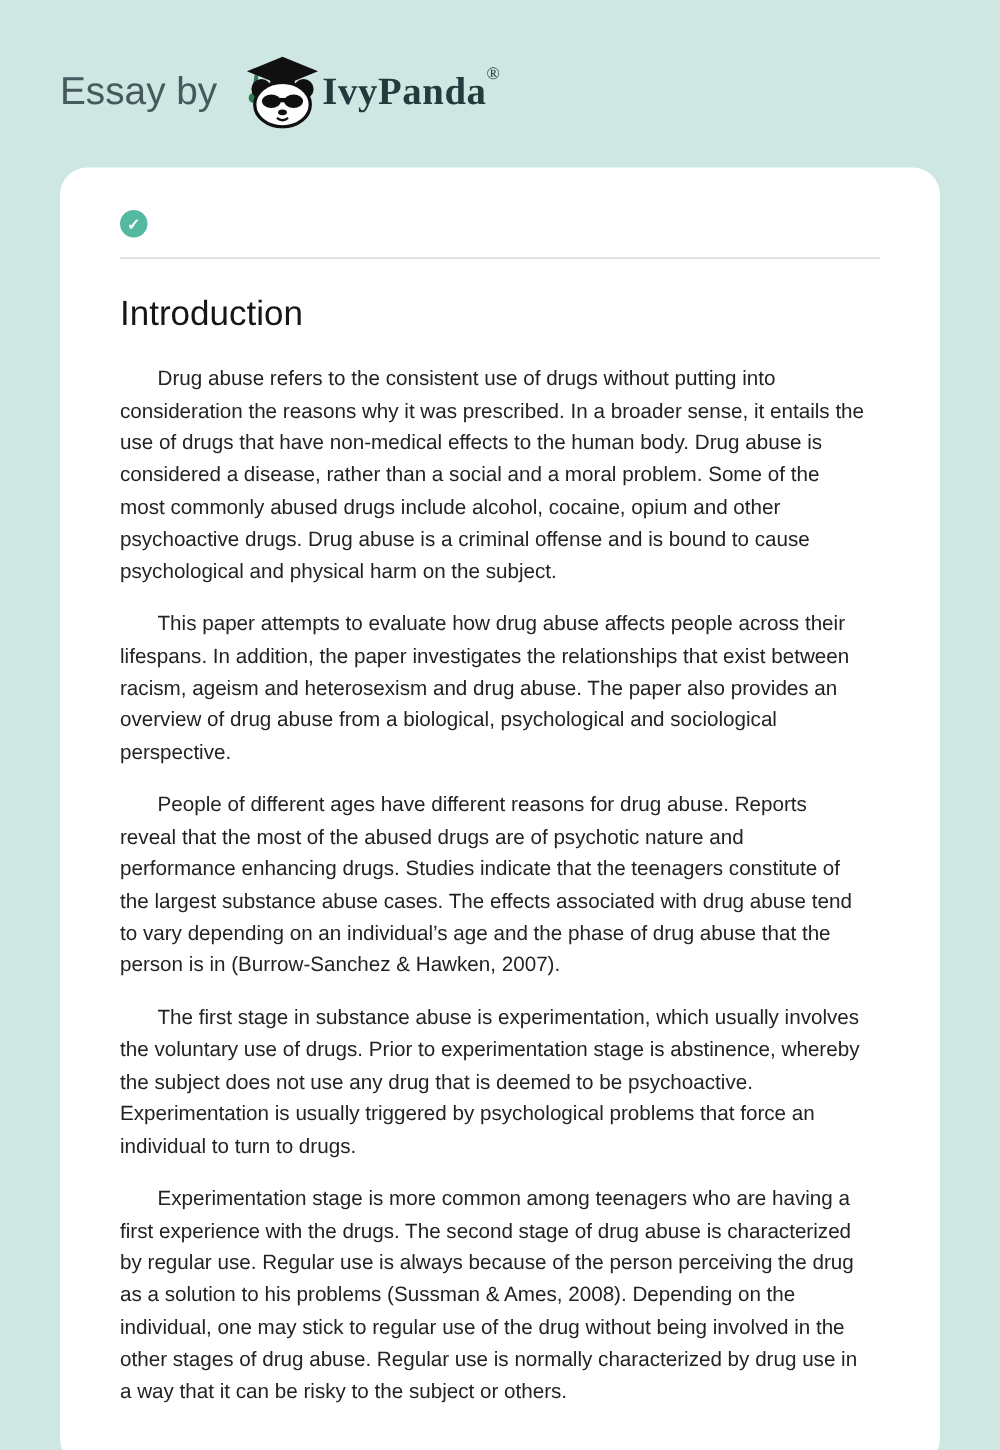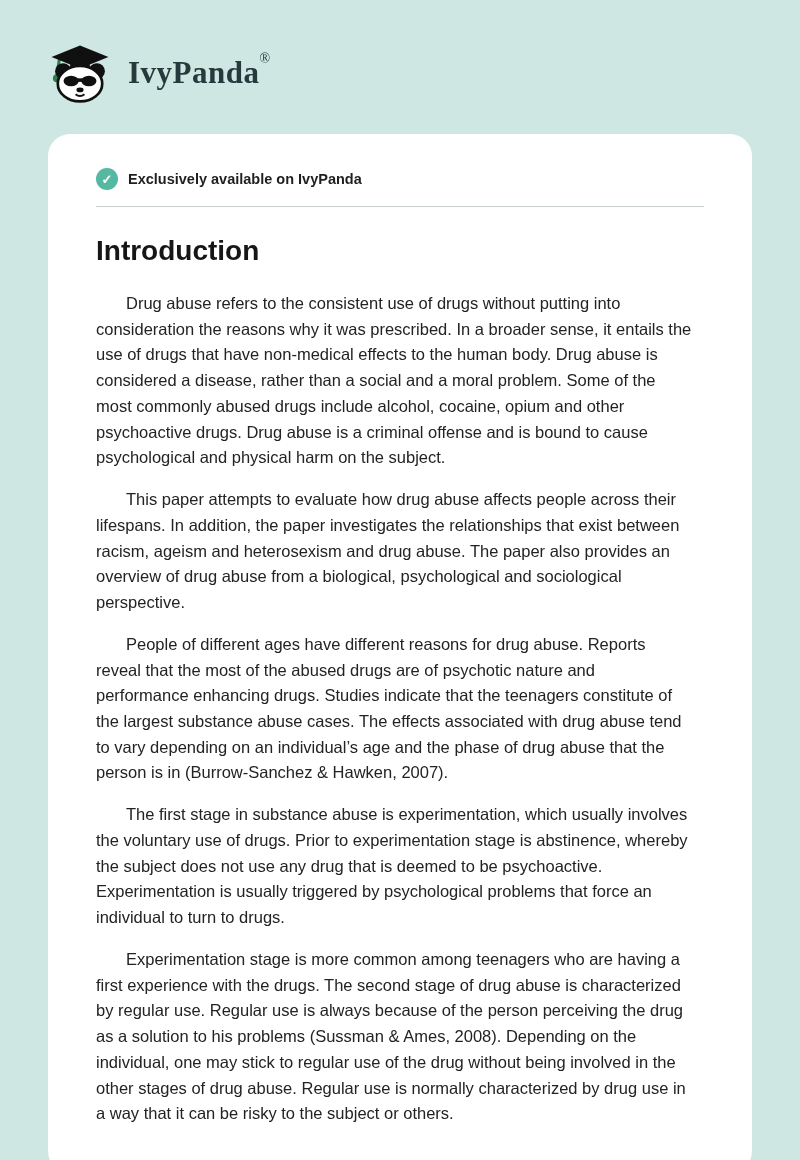--- a/index.html
+++ b/index.html
@@ -21,21 +21,21 @@
   }
   .essay-by {
     font-size: 31px;
     color: #465a5e;
     margin-right: 20px;
     font-weight: 400;
   }
   .logo-wrap {
     display: flex;
     align-items: center;
-    gap: 16px;
+    gap: 0;
   }
   .brand-name {
     font-family: "Liberation Serif", serif;
     font-weight: 700;
     font-size: 31px;
     color: #243a3d;
     letter-spacing: 0.5px;
   }
   .brand-reg {
     font-size: 14px;
@@ -85,37 +85,38 @@
     font-weight: 700;
     color: #1f1f1f;
   }
   .divider {
     border: none;
     border-top: 1px solid #c9cfd0;
     margin: 14px 0 28px 0;
   }
   .section-heading {
     font-size: 28px;
-    font-weight: 700;
+    font-weight: 400;
     color: #161616;
     margin: 0 0 24px 0;
   }
   .body-copy p {
     font-size: 16.5px;
     line-height: 1.56;
     color: #232323;
     margin: 0 12px 16px 0;
     text-indent: 30px;
   }
   .body-copy p:last-child { margin-bottom: 0; }
 </style>
 </head>
 <body>
 
 <header class="site-header">
+  <span class="essay-by">Essay by</span>
 
   <div class="logo-wrap">
     <span style="display:inline-flex;">
       <svg width="64" height="60" viewBox="0 0 72 66" aria-hidden="true">
 
         <line x1="13" y1="16" x2="10" y2="36" stroke="#2f7d4f" stroke-width="3.5"></line>
         <circle cx="10" cy="39" r="4.5" fill="#2f7d4f"></circle>
 
         <polygon points="36,2 68,15 36,28 4,15" fill="#101010"></polygon>
         <rect x="25" y="20" width="22" height="9" fill="#101010"></rect>
@@ -137,21 +138,20 @@
     <span class="brand-name">
       <span>IvyPanda</span><span class="brand-reg">®</span>
     </span>
   </div>
 </header>
 
 <main class="card">
 
   <div class="badge-row">
     <span class="check-circle">✓</span>
-    <span class="badge-text">Exclusively available on IvyPanda</span>
   </div>
 
   <hr class="divider">
 
   <h2 class="section-heading">Introduction</h2>
 
   <div class="body-copy">
     <p>Drug abuse refers to the consistent use of drugs without putting into consideration the reasons why it was prescribed. In a broader sense, it entails the use of drugs that have non-medical effects to the human body. Drug abuse is considered a disease, rather than a social and a moral problem. Some of the most commonly abused drugs include alcohol, cocaine, opium and other psychoactive drugs. Drug abuse is a criminal offense and is bound to cause psychological and physical harm on the subject.</p>
     <p>This paper attempts to evaluate how drug abuse affects people across their lifespans. In addition, the paper investigates the relationships that exist between racism, ageism and heterosexism and drug abuse. The paper also provides an overview of drug abuse from a biological, psychological and sociological perspective.</p>
     <p>People of different ages have different reasons for drug abuse. Reports reveal that the most of the abused drugs are of psychotic nature and performance enhancing drugs. Studies indicate that the teenagers constitute of the largest substance abuse cases. The effects associated with drug abuse tend to vary depending on an individual’s age and the phase of drug abuse that the person is in (Burrow-Sanchez &amp; Hawken, 2007).</p>

